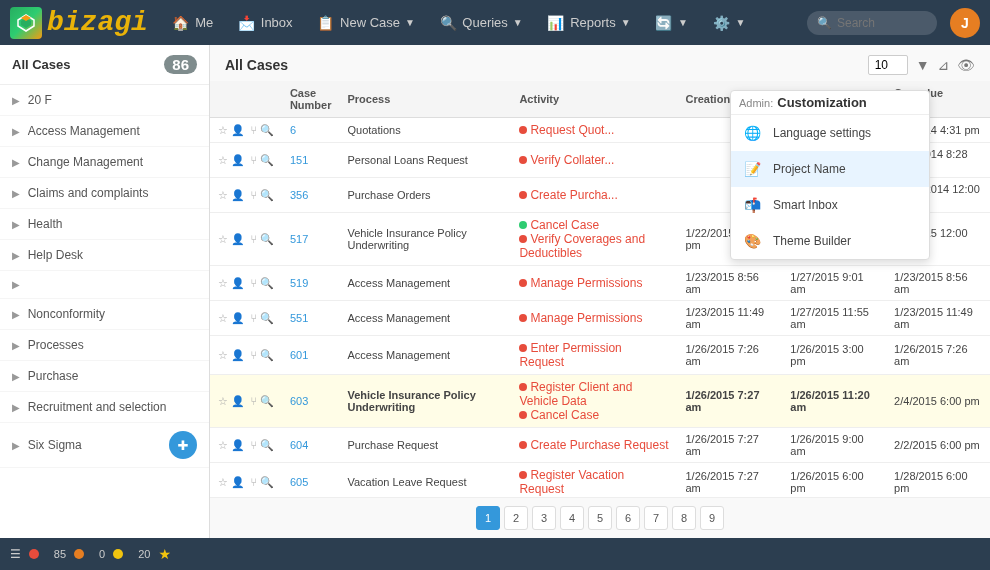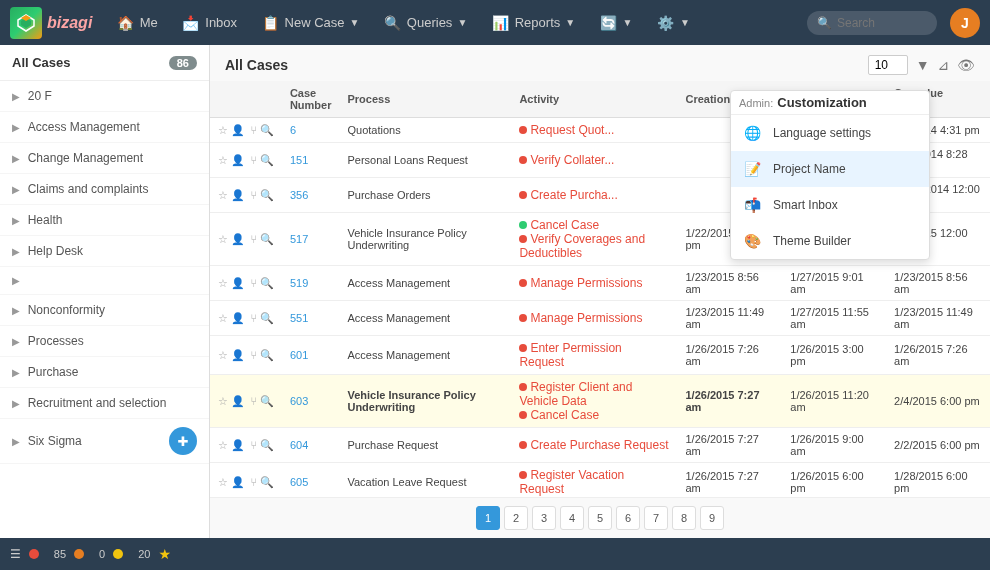--- a/index.html
+++ b/index.html
@@ -19,21 +19,21 @@
       align-items: center;
       margin-right: 10px;
     }
     .logo-icon {
       width: 32px; height: 32px;
       background: linear-gradient(135deg, #27ae60 0%, #2ecc71 50%, #f39c12 100%);
       border-radius: 4px;
       display: flex; align-items: center; justify-content: center;
       margin-right: 5px;
     }
-    .logo-text { color: #fca5a5; font-size: 16px; font-weight: bold; font-style: italic; }
+    .logo-text { color: #eab308; font-size: 28px; font-weight: bold; font-style: italic; font-family: Liberation Mono, monospace; }
     .nav-item {
       color: #ccc;
       padding: 0 10px;
       height: 45px;
       display: flex; align-items: center;
       cursor: pointer;
       font-size: 13px;
       gap: 5px;
       white-space: nowrap;
     }
@@ -87,21 +87,21 @@
       font-weight: bold;
       font-size: 13px;
       color: #333;
       border-bottom: 1px solid #eee;
     }
     .sidebar-badge {
       background: #7f8c8d;
       color: #fff;
       border-radius: 10px;
       padding: 1px 8px;
-      font-size: 11px;
+      font-size: 15px;
     }
     .sidebar-item {
       display: flex; align-items: center;
       padding: 8px 12px;
       cursor: pointer;
       border-bottom: 1px solid #f5f5f5;
       color: #555;
     }
     .sidebar-item .chevron { color: #999; margin-right: 8px; font-size: 10px; }
     .sidebar-item .item-label { flex: 1; font-size: 12px; }
@@ -536,21 +536,21 @@
     <span class="row-icon">🔍</span>
   </div>
               </td>
               <td><span class="case-num">603</span></td>
               <td><strong>Vehicle Insurance Policy Underwriting</strong></td>
               <td>
                 <div><span class="dot dot-red"></span><span class="activity-link">Register Client and Vehicle Data</span></div>
                 <div><span class="dot dot-red"></span><span class="activity-link">Cancel Case</span></div>
               </td>
               <td style="font-weight: bold;">1/26/2015 7:27 am</td>
-              <td style="font-weight: normal;">1/26/2015 11:20 am</td>
+              <td style="font-weight: bold;">1/26/2015 11:20 am</td>
               <td>2/4/2015 6:00 pm</td>
             </tr>
             <tr>
               <td>
                 <div class="row-icons">
     <span class="row-icon">☆</span>
     <span class="row-icon">👤</span>
     <br>
     <span class="row-icon">⑂</span>
     <span class="row-icon">🔍</span>

